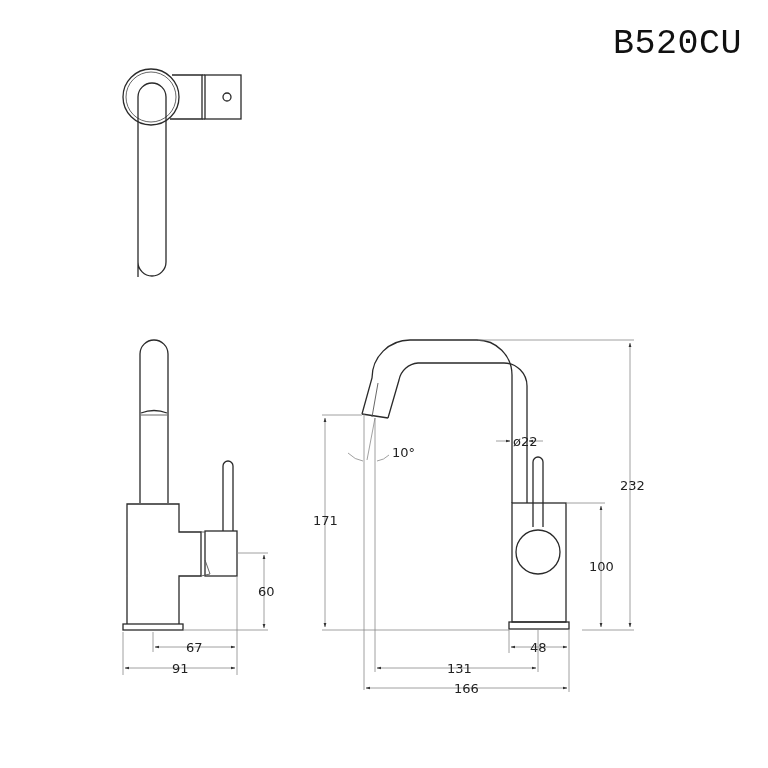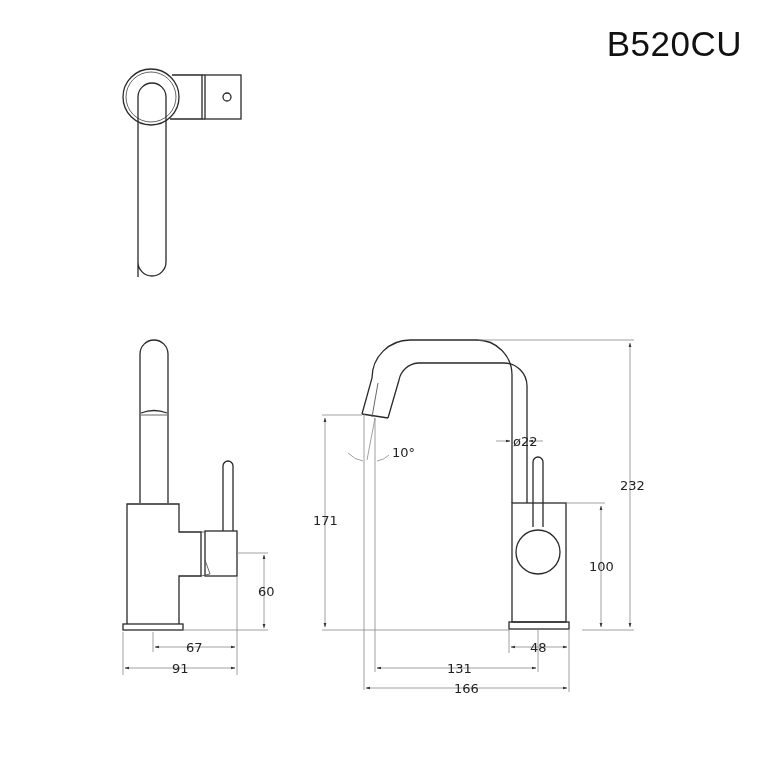--- a/index.html
+++ b/index.html
@@ -1,17 +1,17 @@
 <!DOCTYPE html>
 <html><head>
 <meta charset="utf-8">
 <style>
   html, body { margin: 0; padding: 0; background: #ffffff; }
   body { width: 768px; height: 768px; position: relative; overflow: hidden; font-family: "DejaVu Sans", sans-serif; }
-  .title { position: absolute; top: 24px; right: 26px; font-size: 35px; color: #111; letter-spacing: 0.5px; font-family: Liberation Sans, sans-serif; }
+  .title { position: absolute; top: 24px; right: 26px; font-size: 35px; color: #111; letter-spacing: 0.5px; font-family: Liberation Mono, monospace; }
   svg { position: absolute; left: 0; top: 0; }
   .part { fill: none; stroke: #2a2a2a; stroke-width: 1.3; }
   .thin { fill: none; stroke: #555; stroke-width: 0.9; }
   .dim { fill: none; stroke: #888; stroke-width: 0.8; }
   .dim-text { font-family: "DejaVu Sans", sans-serif; font-size: 13px; fill: #222; }
   .arrow { fill: #333; }
 </style>
 </head>
 <body>
 

